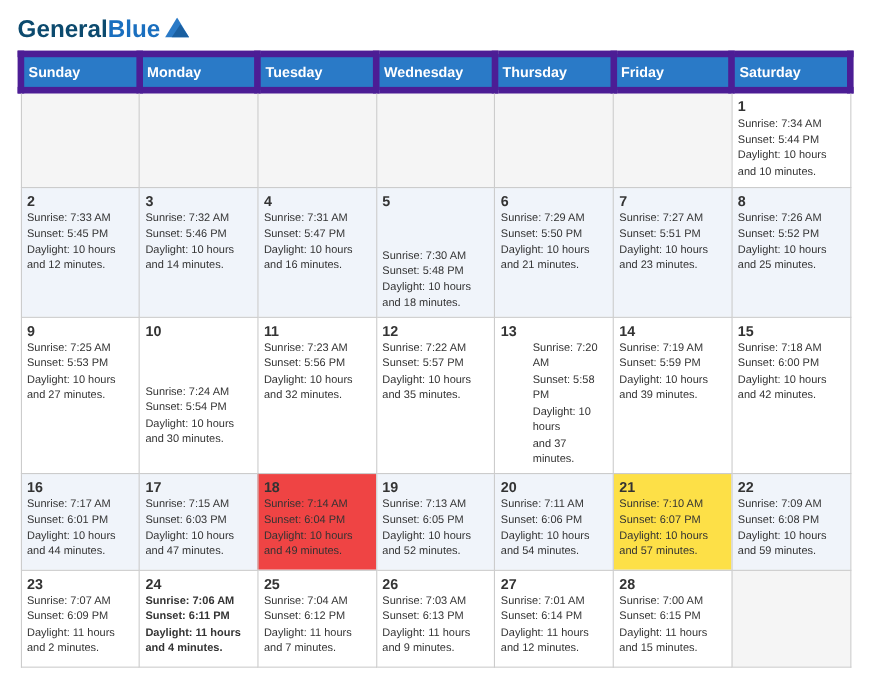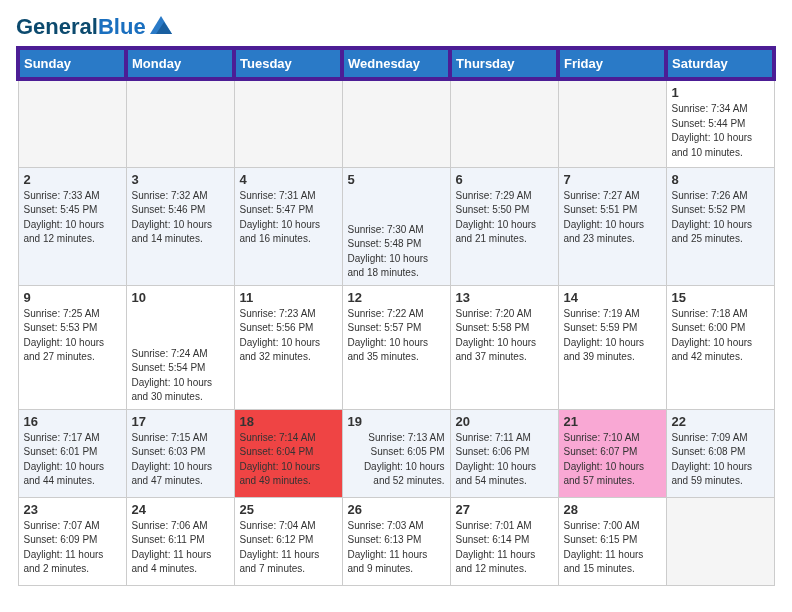--- a/index.html
+++ b/index.html
@@ -45,21 +45,21 @@
       width: 100%;
       border-collapse: collapse;
       table-layout: fixed;
     }
     .calendar th {
       background: #2a7ac7;
       color: #fff;
       font-size: 13px;
       padding: 6px 4px;
       text-align: left;
-      border: 4px solid #4c1d95;
+      border: 6px solid #4c1d95;
     }
     .calendar td {
       border: 1px solid #ccc;
       vertical-align: top;
       padding: 4px 5px;
       font-size: 10.5px;
       color: #333;
       height: 88px;
       background: #fff;
     }
@@ -208,21 +208,21 @@
         </td>
         <td>
           <span class="day-num">12</span>
           <div class="day-info" style="white-space: pre-line;">Sunrise: 7:22 AM
 Sunset: 5:57 PM
 Daylight: 10 hours
 and 35 minutes.</div>
         </td>
         <td>
           <span class="day-num">13</span>
-          <div class="day-info" style="white-space: pre-line;">Sunrise: 7:20 AM
+          <div class="day-info" style="white-space: pre-line; margin-left: 29px;">Sunrise: 7:20 AM
 Sunset: 5:58 PM
 Daylight: 10 hours
 and 37 minutes.</div>
         </td>
         <td>
           <span class="day-num">14</span>
           <div class="day-info" style="white-space: pre-line;">Sunrise: 7:19 AM
 Sunset: 5:59 PM
 Daylight: 10 hours
 and 39 minutes.</div>
@@ -252,33 +252,33 @@
         </td>
         <td style="background: #ef4444;">
           <span class="day-num">18</span>
           <div class="day-info" style="white-space: pre-line;">Sunrise: 7:14 AM
 Sunset: 6:04 PM
 Daylight: 10 hours
 and 49 minutes.</div>
         </td>
         <td style="background: rgb(240, 244, 250); margin-left: 11px;">
           <span class="day-num">19</span>
-          <div class="day-info" style="white-space: pre-line; text-align: right;">Sunrise: 7:13 AM
+          <div class="day-info" style="white-space: pre-line;">Sunrise: 7:13 AM
 Sunset: 6:05 PM
 Daylight: 10 hours
 and 52 minutes.</div>
         </td>
         <td style="background: rgb(240, 244, 250);">
           <span class="day-num">20</span>
           <div class="day-info" style="white-space: pre-line;">Sunrise: 7:11 AM
 Sunset: 6:06 PM
 Daylight: 10 hours
 and 54 minutes.</div>
         </td>
-        <td style="background: #f9a8d4;">
+        <td style="background: #fde047;">
           <span class="day-num">21</span>
           <div class="day-info" style="white-space: pre-line;">Sunrise: 7:10 AM
 Sunset: 6:07 PM
 Daylight: 10 hours
 and 57 minutes.</div>
         </td>
         <td style="background: rgb(240, 244, 250);">
           <span class="day-num">22</span>
           <div class="day-info" style="white-space: pre-line;">Sunrise: 7:09 AM
 Sunset: 6:08 PM
@@ -289,21 +289,21 @@
       <tr>
         <td>
           <span class="day-num">23</span>
           <div class="day-info" style="white-space: pre-line;">Sunrise: 7:07 AM
 Sunset: 6:09 PM
 Daylight: 11 hours
 and 2 minutes.</div>
         </td>
         <td>
           <span class="day-num">24</span>
-          <div class="day-info" style="white-space: pre-line;">Sunrise: 7:06 AM
+          <div class="day-info" style="white-space: pre-line; font-weight: bold;">Sunrise: 7:06 AM
 Sunset: 6:11 PM
 Daylight: 11 hours
 and 4 minutes.</div>
         </td>
         <td>
           <span class="day-num">25</span>
           <div class="day-info" style="white-space: pre-line;">Sunrise: 7:04 AM
 Sunset: 6:12 PM
 Daylight: 11 hours
 and 7 minutes.</div>

